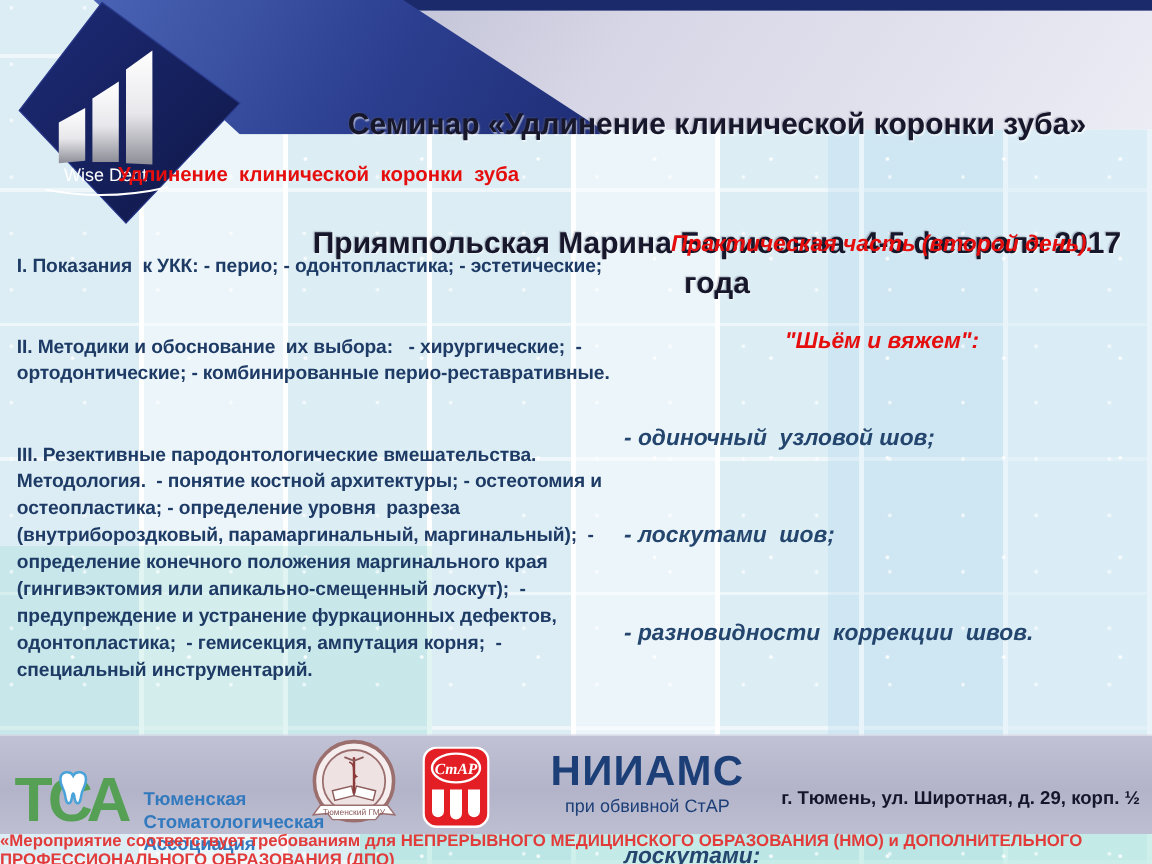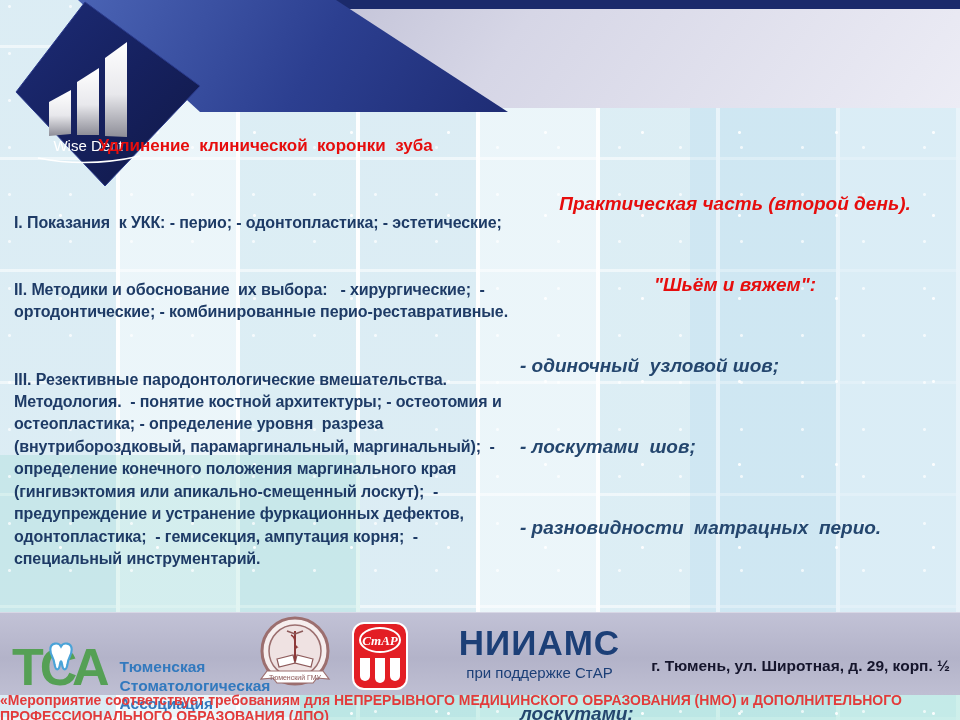--- a/index.html
+++ b/index.html
@@ -104,20 +104,24 @@
 
   <div class="tint teal-bl"></div>
   <div class="tint blue-r"></div>
   <div class="tint mint-strip"></div>
   <div class="snow"></div>
 
   <div class="top-strip"></div>
   <div class="header-band"></div>
   <div class="header-facet"></div>
 
+  <div class="title-wrap">
+    <div class="l1">Семинар «Удлинение клинической коронки зуба»</div>
+    <div class="l2"><span>Приямпольская Марина Борисовна</span><span class="date">4-5 февраля 2017 года</span></div>
+  </div>
 
   <svg class="wise-logo" viewBox="0 0 240 200" aria-hidden="true">
     <defs>
       <linearGradient id="barGrad" x1="0" y1="0" x2="0" y2="1">
         <stop offset="0" stop-color="#ffffff"></stop>
           <stop offset="0.55" stop-color="#e8e8ec"></stop>
           <stop offset="1" stop-color="#8e8e98"></stop>
       </linearGradient>
       <linearGradient id="diaGrad" x1="0" y1="0" x2="1" y2="1">
         <stop offset="0" stop-color="#1d2c77"></stop>
@@ -143,21 +147,21 @@
     <div>Нарушение пассивного прорезывания. - классификация по Coslet и её практическое применение в эстетически значимой зоне. Десневая улыбка. Типы и методы коррекции.</div>
     
     
   </div>
 
   <div class="prac">
     <div class="red">Практическая часть (второй день).</div>
     <div class="red">"Шьём и вяжем":</div>
     <div class="rt">- одиночный  узловой шов;</div>
     <div class="rt">- лоскутами  шов;</div>
-    <div class="rt">- разновидности  матрацных  перио.</div>
+    <div class="rt">- разновидности  коррекции  швов.</div>
     <div class="rt gap">Формирование  и манипуляции  с</div>
     <div class="rt pad-a">лоскутами:</div>
     
     
     
     
     
     
     
     
@@ -197,21 +201,21 @@
     <text x="28" y="23" text-anchor="middle" font-family="Liberation Serif, serif" font-style="italic" font-weight="700" font-size="13" fill="#ffffff">СтАР</text>
     <g>
       <path d="M8 36 h10 v18 a5 5 0 0 1 -10 0 Z" fill="#ffffff"></path>
       <path d="M23 36 h10 v20 a5 5 0 0 1 -10 0 Z" fill="#ffffff"></path>
       <path d="M38 36 h10 v18 a5 5 0 0 1 -10 0 Z" fill="#ffffff"></path>
     </g>
   </svg>
 
   <div class="niiams">
     <div class="niiams-title">НИИАМС</div>
-    <div class="niiams-sub">при поддержке СтАР</div>
+    <div class="niiams-sub">при обвивной СтАР</div>
   </div>
 
   <div class="contacts">
     <div>г. Тюмень, ул. Широтная, д. 29, корп. ½</div>
     
     
   </div>
 
   <div class="bottom-note">«Мероприятие соответствует требованиям для НЕПРЕРЫВНОГО МЕДИЦИНСКОГО ОБРАЗОВАНИЯ (НМО) и ДОПОЛНИТЕЛЬНОГО ПРОФЕССИОНАЛЬНОГО ОБРАЗОВАНИЯ (ДПО)</div>
 

